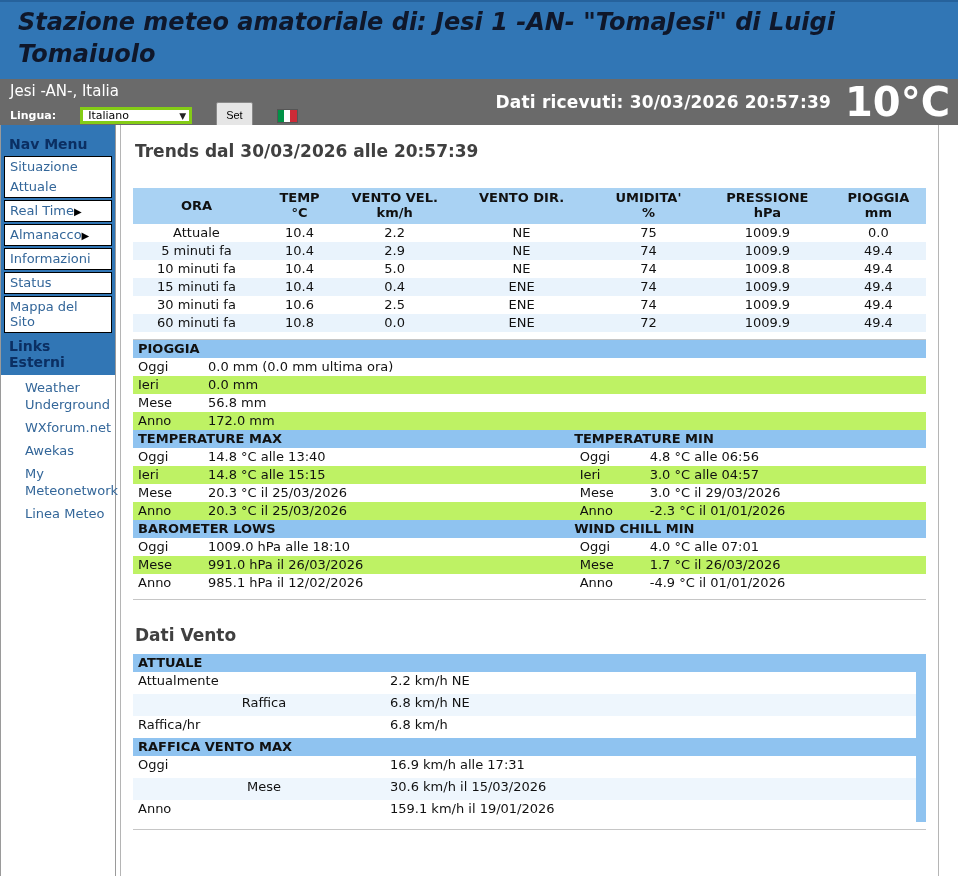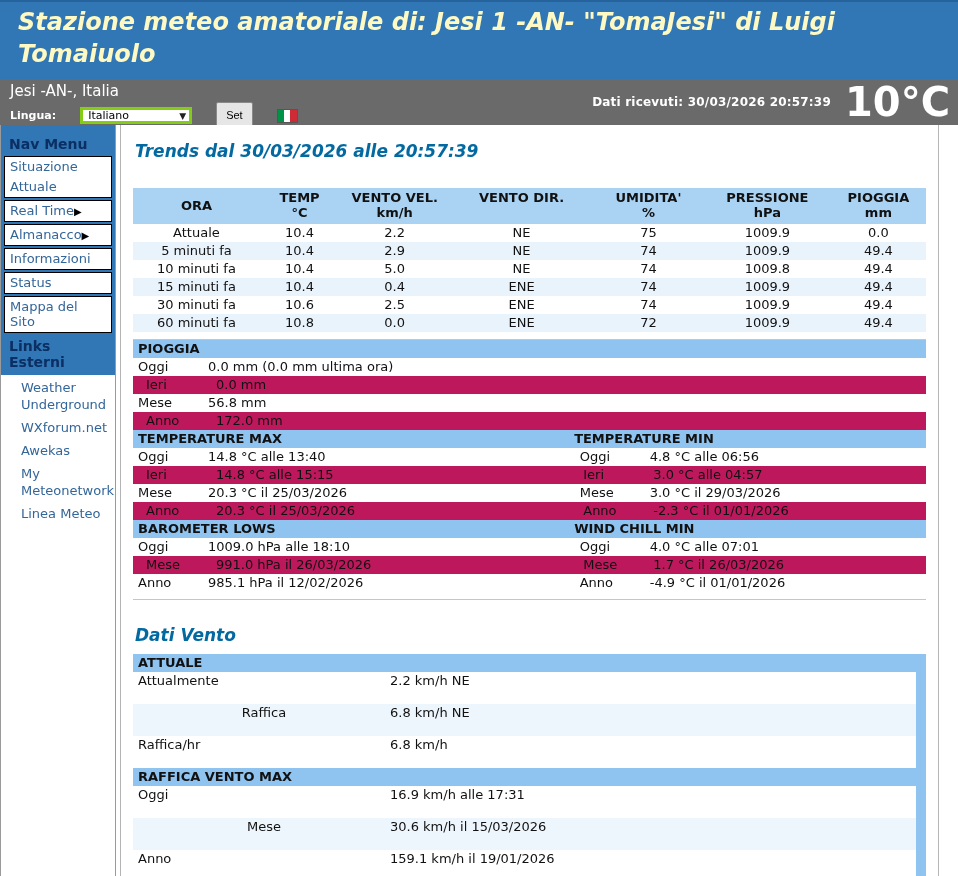--- a/index.html
+++ b/index.html
@@ -5,21 +5,21 @@
   * { box-sizing: border-box; }
   html,body { margin:0; padding:0; }
   body {
     width:958px; height:876px; overflow:hidden;
     font-family:"DejaVu Sans","Liberation Sans",sans-serif;
     background:#ffffff; color:#111;
   }
 
   
   .top-header {
-    background:#3176b5; color:#fef9c3;
+    background:#3176b5; color:#0f172a;
     padding:5px 18px 9px 18px;
     border-top:2px solid #26629c;
   }
   .top-header h1 {
     margin:0; font-size:24px; line-height:1.32;
     font-weight:bold; font-style:italic;
   }
 
   
   .statusbar {
@@ -39,50 +39,50 @@
   }
   .fake-select .chev { font-size:9px; color:#222; }
   .set-btn {
     background:#e6e6e6; color:#000; border:1px solid #8a8a8a; border-radius:2px;
     font-size:11px; padding:1px 9px; cursor:pointer; height:27px; line-height:13px;
   }
   .flag { display:inline-flex; width:21px; height:14px; border:1px solid #555; }
   .flag i { flex:1; }
   .flag .g { background:#009246; } .flag .w { background:#fff; } .flag .r { background:#ce2b37; }
   .sb-right { display:flex; align-items:center; gap:14px; }
-  .received { font-size:12px; font-weight:bold; letter-spacing:.2px; }
+  .received { font-size:17px; font-weight:bold; letter-spacing:.2px; }
   .big-temp { font-size:40px; font-weight:bold; line-height:44px; }
 
   
   .page { display:flex; align-items:stretch; height:758px; }
 
   
   .sidebar {
     width:116px; flex:0 0 116px;
     border-left:1px solid #9a9a9a; border-right:1px solid #9a9a9a;
     background:#fff;
   }
   .nav-block { background:#3176b5; padding:8px 0 1px 0; }
   .side-title { color:#0b2f63; font-weight:bold; font-size:14px; padding:3px 8px 4px; }
   .menu-box { background:#fff; border:1px solid #000; margin:0 3px 2px 3px; }
   .menu-item {
     font-size:13px; color:#336699; padding:2px 5px 3px;
     display:flex; justify-content:flex-start; align-items:center; cursor:pointer;
   }
   .submenu-arrow::before { content:"▶"; color:#000; font-size:10px; }
-  .links-block { background:#fff; padding:3px 0 0 4px;margin-left:8px; }
+  .links-block { background:#fff; padding:3px 0 0 16px; }
   .ext-link { color:#336699; font-size:13px; padding:2px 8px 5px; line-height:1.25; cursor:pointer; }
 
   
   .content {
     flex:1; margin-left:4px; margin-right:19px;
     border-left:1px solid #b5b5b5; border-right:1px solid #b5b5b5;
     background:#fff; padding:14px 12px 0 12px;
   }
-  .content h2 { font-size:17px; margin:0; color:#0369a1;font-style:italic; }
+  .content h2 { font-size:17px; margin:0; color:#404040; }
   h2.trends-title { margin:2px 0 0 2px; }
   h2.section-title { margin:25px 0 9px 2px; }
 
   
   table.trends {
     width:100%; border-collapse:collapse; margin-top:27px;
     font-size:13px; text-align:center; table-layout:fixed;
   }
   table.trends th {
     background:#a9d2f3; font-weight:bold; padding:2px 0 3px; vertical-align:top;
@@ -95,28 +95,28 @@
 
   hr.sep { border:none; border-top:1px solid #c6c6c6; margin:7px 0 0 0; }
 
   
   .bar {
     background:#8fc3f0; font-weight:bold; font-size:13px;
     padding:1px 5px 2px; display:flex;
   }
   .bar .bar-left { width:55.7%; }
   .srow { display:flex; font-size:13px; padding:1px 0 2px; }
-  .srow.alt { background:#be185d;padding-left:8px; }
+  .srow.alt { background:#bef264; }
   .srow .lbl { width:75px; flex:0 0 75px; padding-left:5px; }
   .srow .half { width:55.7%; flex:0 0 55.7%; display:flex; }
   .srow .half2 { flex:1; display:flex; }
 
   
   .wind-wrap { background:#8fc3f0; padding-right:10px; }
-  .wrow { display:flex; font-size:13px; padding:1px 0 16px; background:#fff; }
+  .wrow { display:flex; font-size:13px; padding:1px 0 6px; background:#fff; }
   .wrow.alt { background:#eef6fd;text-align:center; }
   .wrow .lbl { width:257px; flex:0 0 257px; padding-left:5px; }
 </style>
 </head>
 <body>
 
 <div class="top-header">
   <h1>Stazione meteo amatoriale di: Jesi 1 -AN- "TomaJesi" di Luigi Tomaiuolo</h1>
 </div>
 

